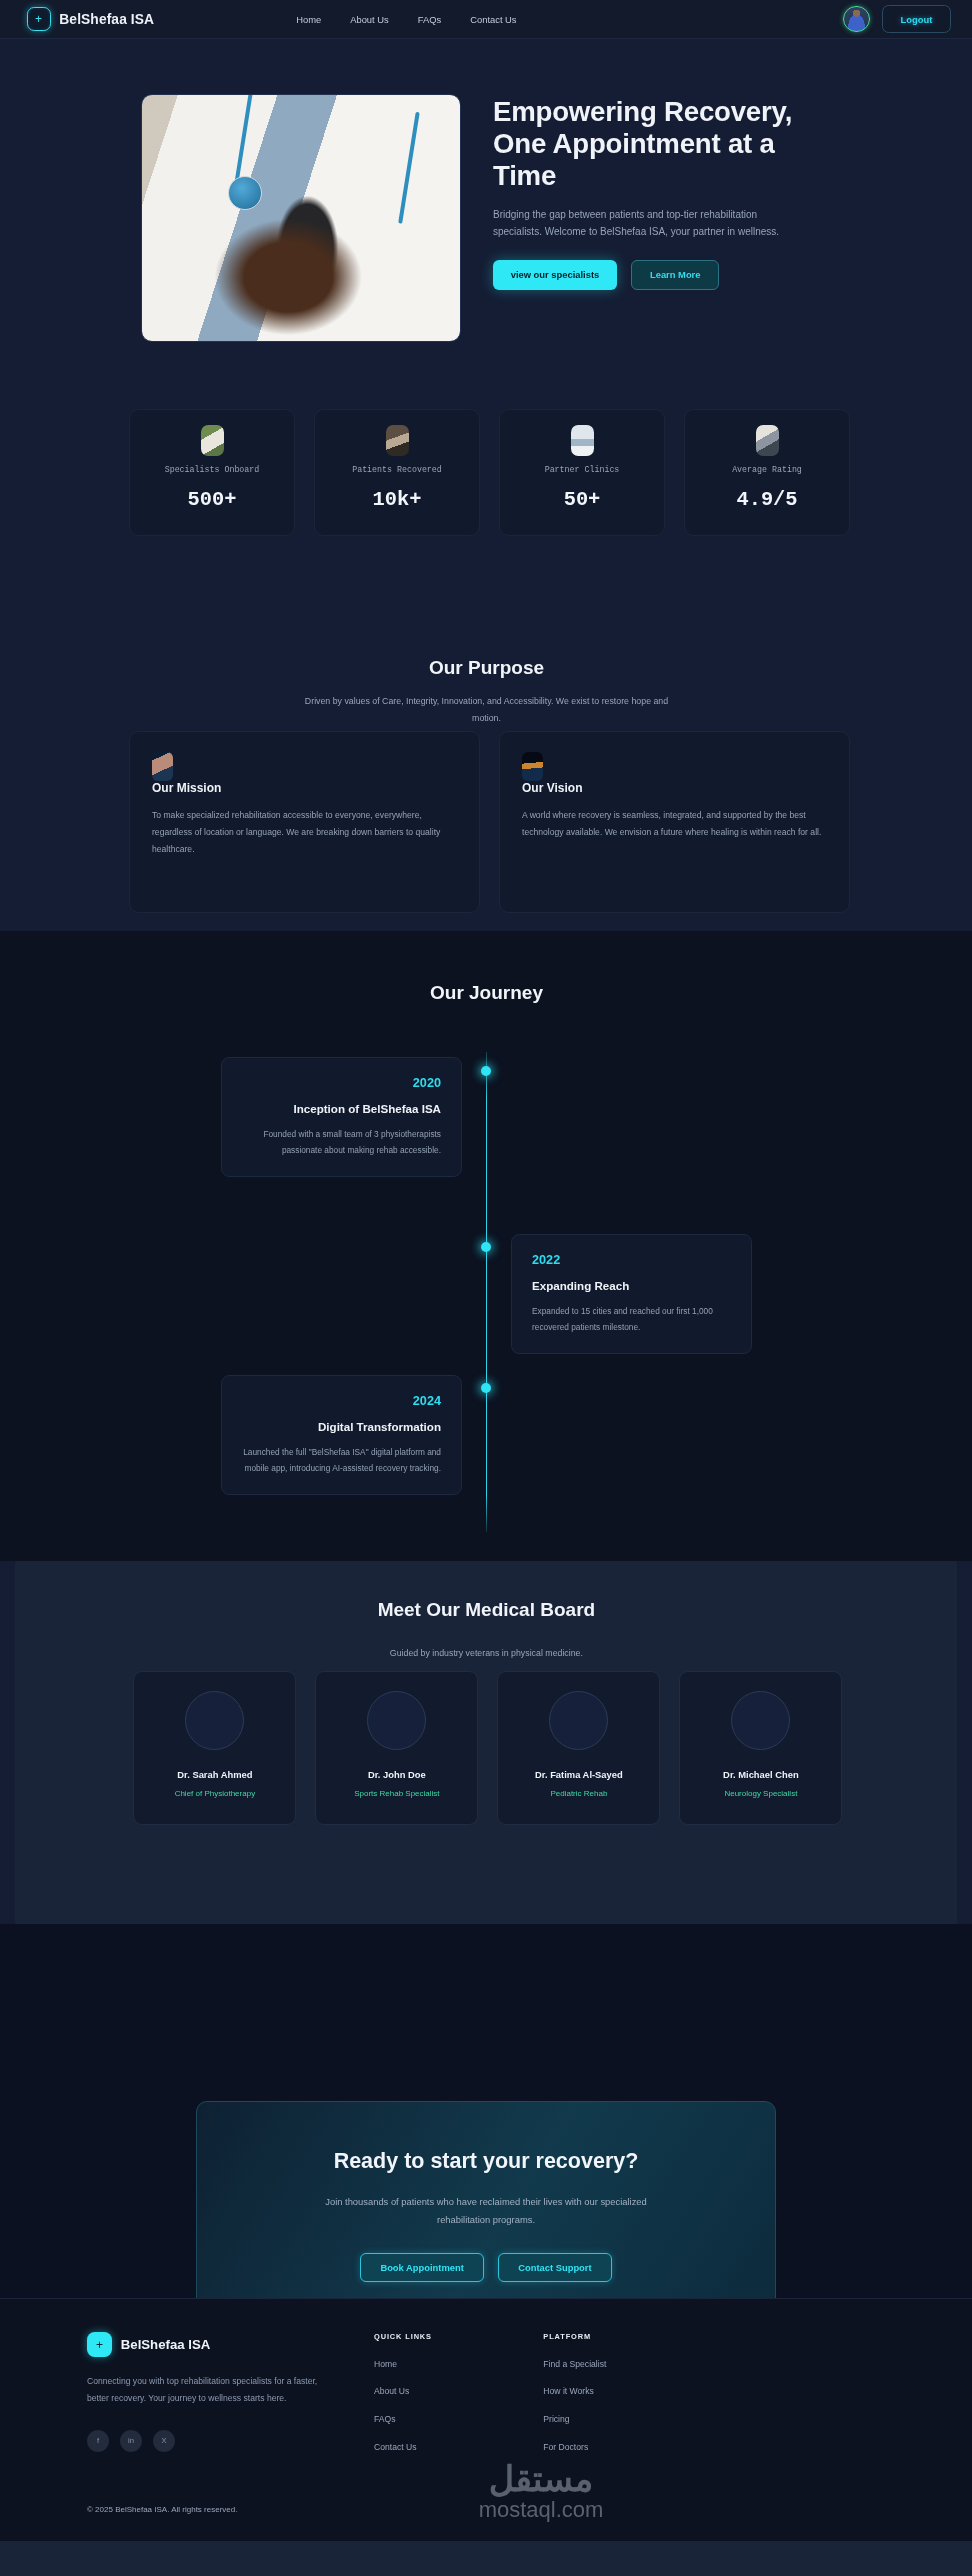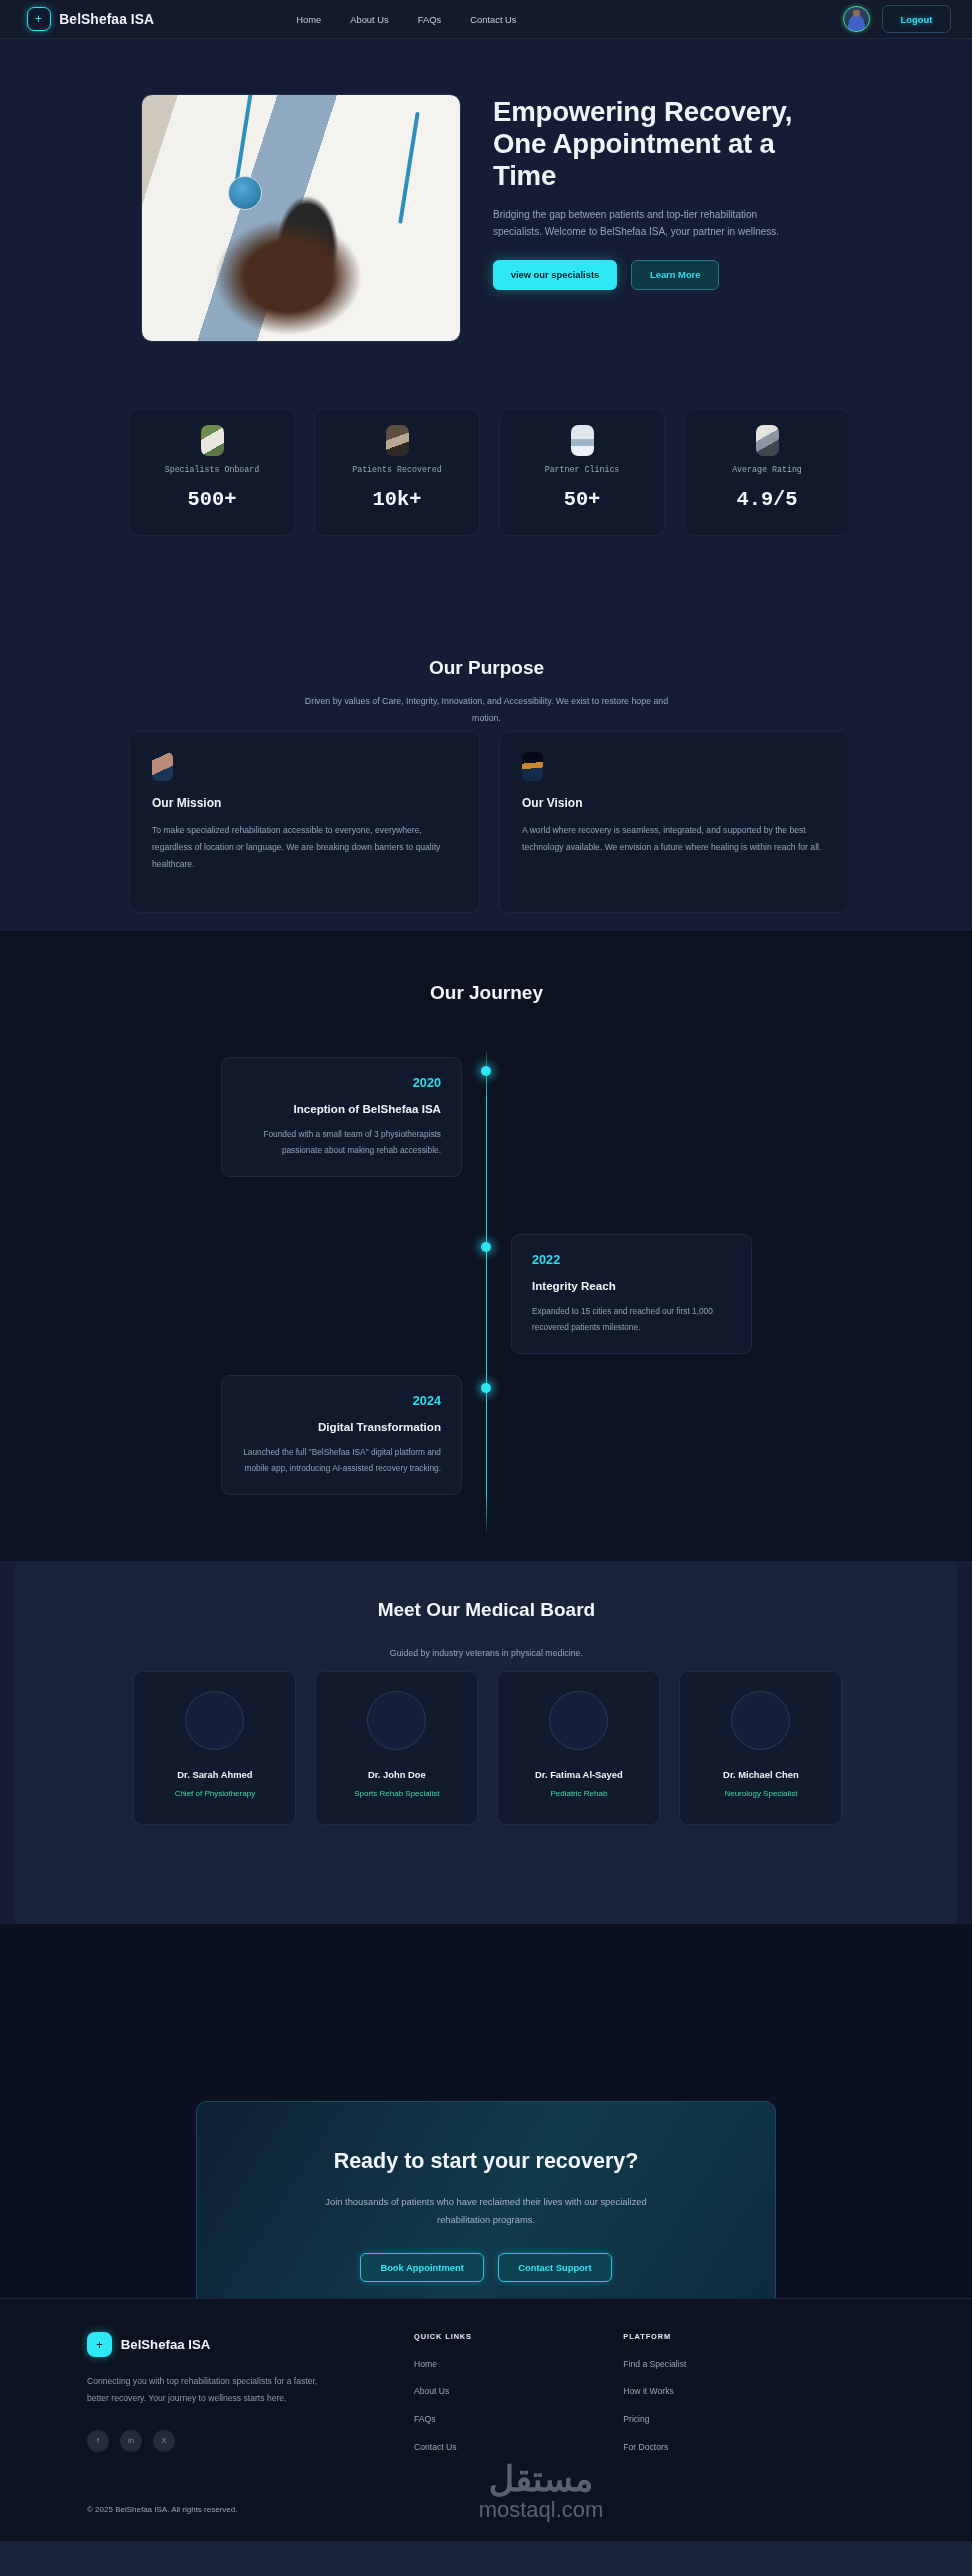--- a/index.html
+++ b/index.html
@@ -103,21 +103,21 @@
   .sec-title { color:#f1f4f9; font-size:19px; font-weight:700; text-align:center; }
   .sec-sub { color:#9aa6ba; font-size:8.8px; line-height:1.9; text-align:center; margin:14.3px auto 0; width:381px; }
   .purpose-cards { position:absolute; top:124px; left:129px; display:flex; gap:19px; }
   .pcard {
     width:351px; height:182px; border-radius:9.4px;
     background:#111a2c; border:0.6px solid #1c2639; padding:20px 22px;
   }
   .pcard-ico { width:21px; height:29px; border-radius:6px; overflow:hidden; }
   .p0 { background:linear-gradient(155deg,#0b1d33 0 22%, #b98c7a 22% 60%, #1b3553 60%); }
   .p1 { background:linear-gradient(175deg,#060a14 0 38%, #c9852f 38% 56%, #122b4b 56%); }
-  .pcard-h { color:#f0f3f8; font-size:12px; font-weight:700; margin-top:15px; }
+  .pcard-h { color:#f0f3f8; font-size:12px; font-weight:700; margin-top:0; }
   .pcard-p { color:#95a2b6; font-size:8.6px; line-height:1.95; margin-top:12px; }
 
   
   .journey { position:absolute; top:931px; left:0; width:973px; height:630px; background:#0c1220; }
   .j-title { position:absolute; top:51px; left:0; width:100%; }
   .timeline { position:absolute; top:121px; left:0; width:973px; height:480px; }
   .tl-line { position:absolute; left:486px; top:0; width:1.1px; height:480px; background:linear-gradient(#17414e,#2bd4e8 10%,#2bd4e8 92%,#14323d); }
   .tl-dot {
     position:absolute; left:481px; width:10px; height:10px; border-radius:50%;
     background:#2fe4f5; box-shadow:0 0 8.8px 2.8px rgba(47,228,245,.55);
@@ -174,21 +174,21 @@
   .f-brand-row { display:flex; align-items:center; gap:8.8px; }
   .f-logo {
     width:25px; height:25px; border-radius:7.7px; background:#2fe8f5; color:#06222c;
     display:flex; align-items:center; justify-content:center; font-size:12px;
     box-shadow:0 0 8.8px rgba(47,232,245,.45);
   }
   .f-name { color:#f0f3f8; font-size:13.2px; font-weight:700; }
   .f-desc { color:#8e9bb0; font-size:8.6px; line-height:1.95; margin-top:16px; width:238px; }
   .f-social { display:flex; gap:11px; margin-top:23px; }
   .f-soc { width:22px; height:22px; border-radius:50%; background:#222c3d; color:#8390a6; display:flex; align-items:center; justify-content:center; font-size:7.7px; cursor:pointer;}
-  .f-col { width:166px;margin-left:40px; }
+  .f-col { width:166px; }
   .f-col.pad { padding-left:3.3px; }
   .f-ch { color:#e9edf4; font-size:7.4px; font-weight:700; letter-spacing:0.9px; }
   .f-li { color:#9aa6ba; font-size:8.6px; margin-top:17.7px; cursor:pointer; }
   .f-li:first-of-type { margin-top:23px; }
   .watermark {
     position:absolute; top:2461px; left:425px; width:232px; text-align:center;
     color:#9aa3ae; opacity:.55; pointer-events:none;
   }
   .wm-ar { font-size:35px; line-height:1; font-weight:700; direction:rtl; }
   .wm-en { font-size:22px; margin-top:1.1px; }
@@ -283,21 +283,21 @@
       <div class="tl-dot" style="top:13.8px;"></div>
       <div class="tl-card align-r" style="top:5px; left:221px;">
         <div class="tl-year">2020</div>
         <div class="tl-head">Inception of BelShefaa ISA</div>
         <div class="tl-body">Founded with a small team of 3 physiotherapists passionate about making rehab accessible.</div>
       </div>
 
       <div class="tl-dot" style="top:190px;"></div>
       <div class="tl-card align-l" style="top:182px; left:511px;">
         <div class="tl-year">2022</div>
-        <div class="tl-head">Integrity Reach</div>
+        <div class="tl-head">Expanding Reach</div>
         <div class="tl-body">Expanded to 15 cities and reached our first 1,000 recovered patients milestone.</div>
       </div>
 
       <div class="tl-dot" style="top:331px;"></div>
       <div class="tl-card align-r" style="top:323px; left:221px;">
         <div class="tl-year">2024</div>
         <div class="tl-head">Digital Transformation</div>
         <div class="tl-body">Launched the full "BelShefaa ISA" digital platform and mobile app, introducing AI-assisted recovery tracking.</div>
       </div>
     </div>

